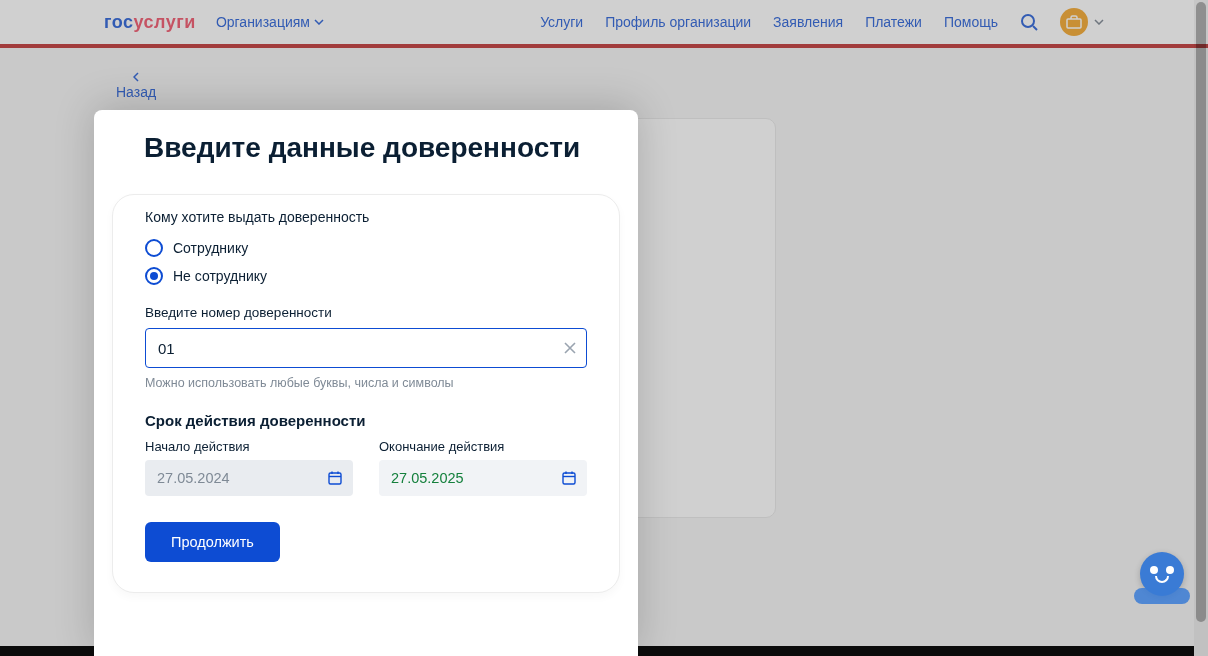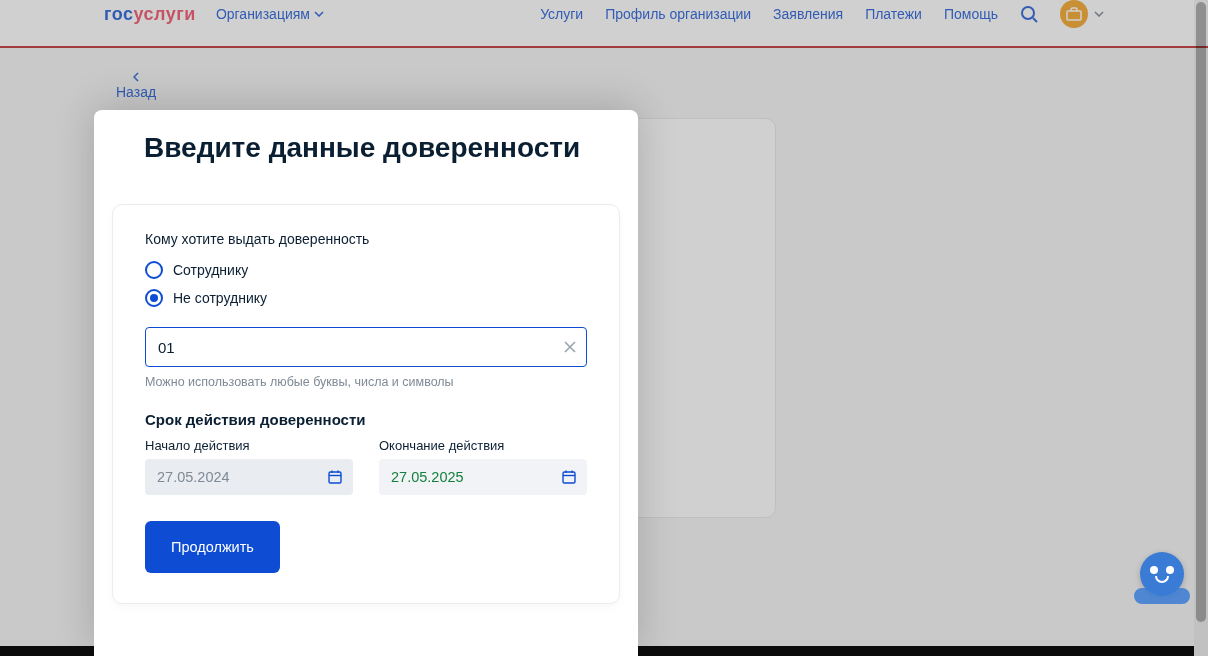--- a/index.html
+++ b/index.html
@@ -19,23 +19,23 @@
     inset: 0;
     background: rgba(120,120,120,0.35);
     pointer-events: none;
     z-index: 2;
   }
 
   .header {
     background: #fff;
     height: 48px;
     display: flex;
-    align-items: flex-start;
-    padding: 0 24px;
-    border-bottom: 2px solid #b91c1c;
+    align-items: flex-end;
+    padding: 8px 24px;
+    border-bottom: 4px solid #b91c1c;
     position: relative;
     z-index: 1;
   }
   .header-inner {
     width: 100%;
     max-width: 1000px;
     margin: 0 auto;
     display: flex;
     align-items: center;
     gap: 20px;
@@ -123,25 +123,25 @@
     box-shadow: 0 -4px 40px rgba(0,0,0,0.18);
     padding: 0;
   }
   .sheet-title {
     font-size: 28px;
     font-weight: 700;
     color: #0b1f33;
     padding: 22px 50px 12px 50px;
   }
   .panel {
-    margin: 28px 18px 0 18px;
+    margin: 18px 18px 0 18px;
     background: #fff;
     border: 1px solid #ececec;
-    border-radius: 10px;
-    padding: 26px 32px 30px 32px;
+    border-radius: 22px;
+    padding: 14px 32px 30px 32px;
     box-shadow: 0 4px 10px rgba(0,0,0,0.03);
   }
   .field-label {
     font-size: 14px;
     color: #0b1f33;
     margin-bottom: 14px;
   }
   .radio-row {
     display: flex;
     align-items: center;
@@ -235,21 +235,21 @@
     top: 50%;
     transform: translateY(-50%);
     color: #0d4cd3;
   }
   .primary-btn {
     margin-top: 26px;
     background: #0d4cd3;
     color: #fff;
     border: none;
     border-radius: 6px;
-    height: 52px;
+    height: 40px;
     padding: 0 26px;
     font-size: 14.5px;
     cursor: pointer;
   }
 
   .chat-bot {
     position: absolute;
     right: 24px;
     bottom: 60px;
     z-index: 6;
@@ -379,20 +379,21 @@
         <span>Сотруднику</span>
       </div>
       <div class="radio-row">
         <span class="radio-outer">
             <span class="radio-inner"></span>
           </span>
         <span>Не сотруднику</span>
       </div>
     </div>
 
+    <div class="label-sm">Введите номер доверенности</div>
     <div class="text-input-wrap">
       <input class="text-input" type="text" value="01" style="">
       <span class="clear-icon">
         <svg width="14" height="14" viewBox="0 0 14 14">
             <path d="M2 2l10 10M12 2L2 12" stroke="#9aa4b0" stroke-width="1.6"></path>
           </svg>
       </span>
     </div>
     <div class="hint">Можно использовать любые буквы, числа и символы</div>
 

